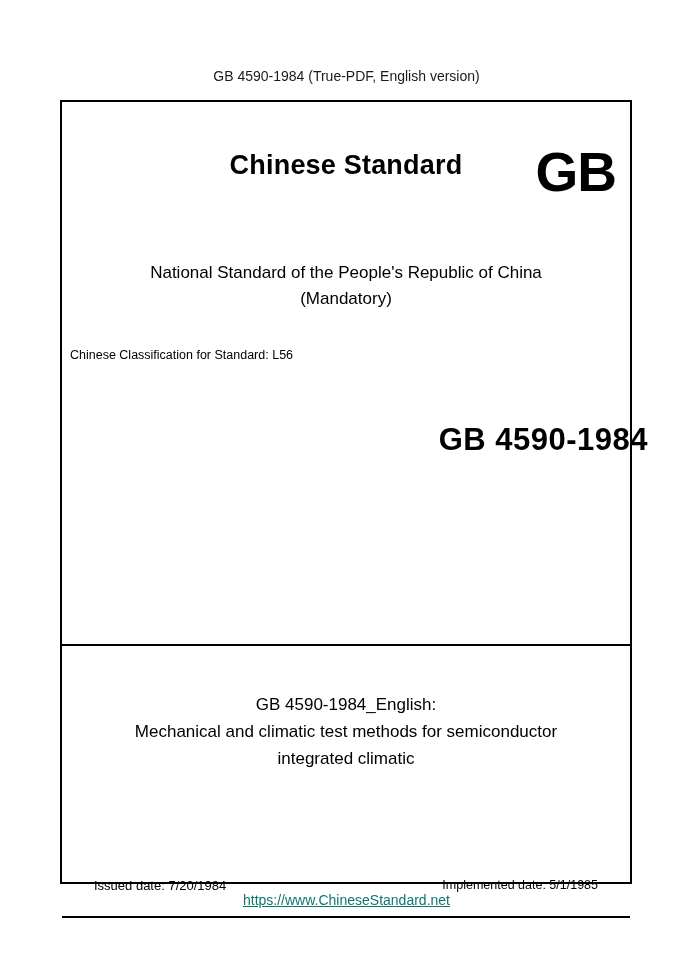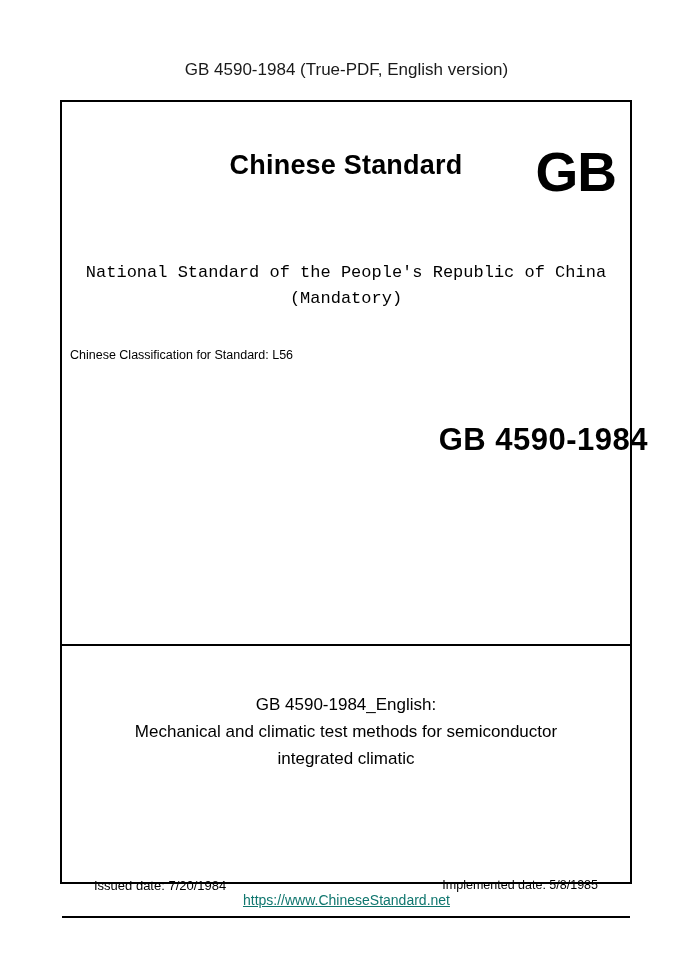--- a/index.html
+++ b/index.html
@@ -16,25 +16,25 @@
     overflow: hidden;
   }
   .page {
     position: absolute;
     left: 0; top: 0;
     width: 693px;
     height: 980px;
   }
   .header-line {
     position: absolute;
-    top: 60px;
-    left: 0;
-    width: 693px;
-    text-align: center;
-    font-size: 17px;
+    top: 68px;
+    left: 0;
+    width: 693px;
+    text-align: center;
+    font-size: 14px;
     color: #1a1a1a;
   }
   .doc-box {
     position: absolute;
     left: 60px;
     top: 100px;
     width: 572px;
     height: 784px;
     border: 2px solid #000;
     box-sizing: border-box;
@@ -71,21 +71,20 @@
     letter-spacing: -1px;
   }
   .subtitle {
     position: absolute;
     top: 158px;
     left: 0;
     width: 100%;
     text-align: center;
     font-size: 17px;
     line-height: 26px;
-    font-family: Liberation Mono, monospace;
   }
   .classification {
     position: absolute;
     top: 246px;
     left: 8px;
     font-size: 12.5px;
   }
   .std-number {
     position: absolute;
     top: 320px;
@@ -179,21 +178,21 @@
     <div class="lower-panel">
 
       <div class="english-title">
         <div>GB 4590-1984_English:</div>
         <div>Mechanical and climatic test methods for semiconductor</div>
         <div>integrated climatic</div>
       </div>
 
       <div class="dates">
         <div class="issued-date">Issued date: 7/20/1984</div>
-        <div class="implemented-date">Implemented date: 5/8/1985</div>
+        <div class="implemented-date">Implemented date: 5/1/1985</div>
       </div>
 
     </div>
 
     <div class="bottom-bar"></div>
 
   </div>
 
   <div class="footer-url">https://www.ChineseStandard.net</div>
 

